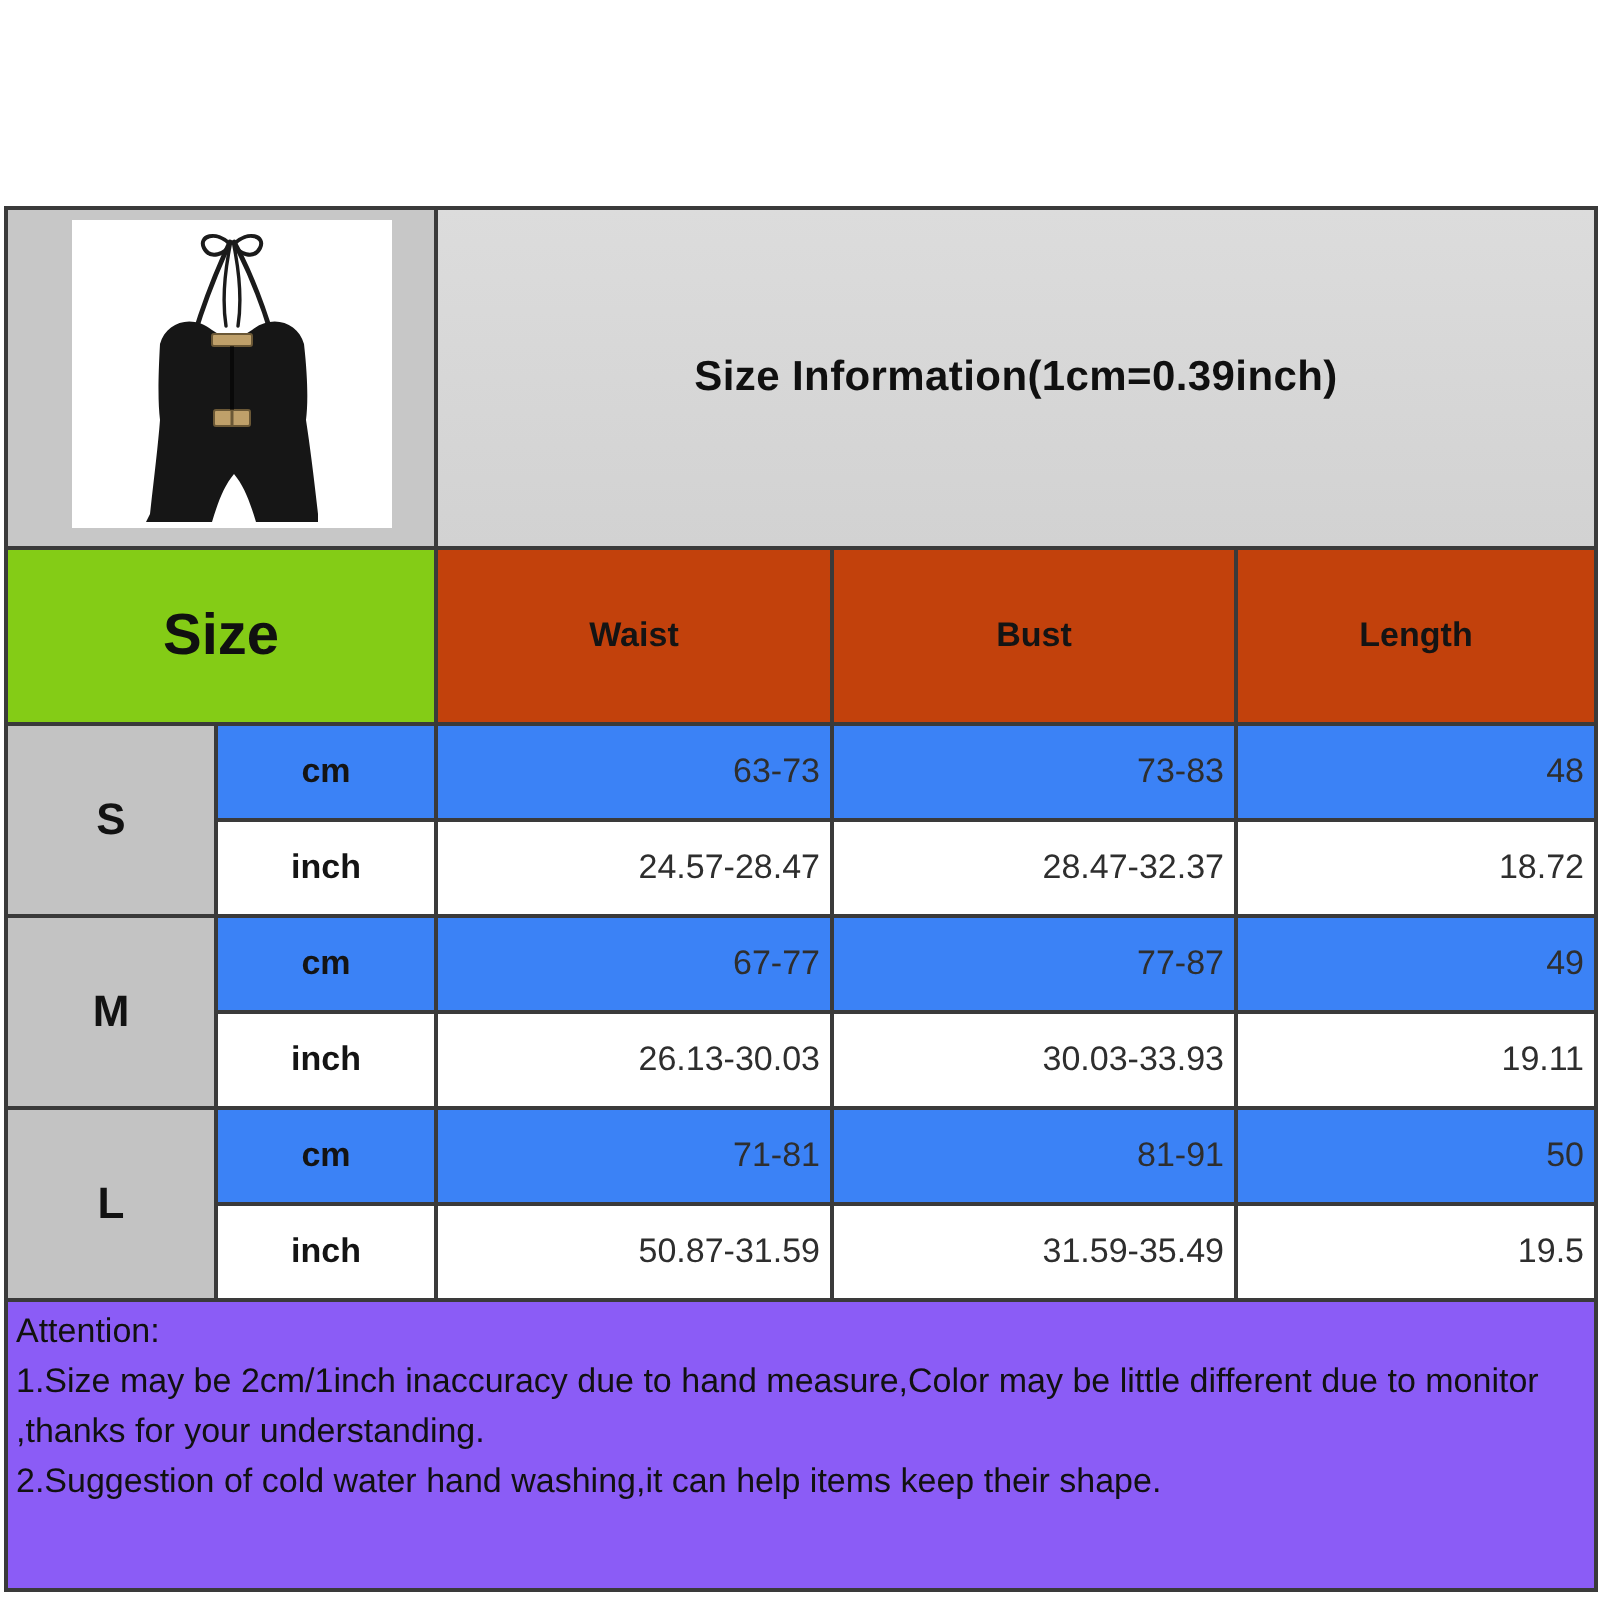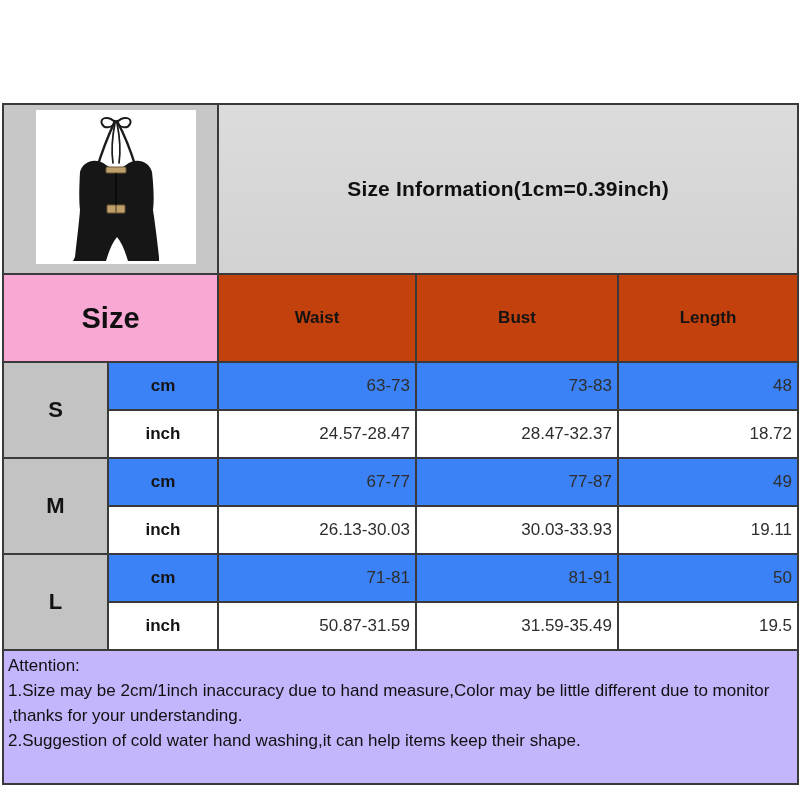--- a/index.html
+++ b/index.html
@@ -6,31 +6,31 @@
     font-family:"Liberation Sans", sans-serif; -webkit-font-smoothing:antialiased;}
   .canvas{position:relative;width:800px;height:800px;background:#ffffff;}
   table.size-table{position:absolute;left:2px;top:103px;width:795px;border-collapse:collapse;table-layout:fixed;}
   td{border:2px solid #3a3a3a;padding:5px;overflow:hidden;}
   
   .img-cell{background:#c7c7c7;height:158px;vertical-align:top;}
   .photo{width:160px;height:154px;background:#ffffff;margin-left:27px;position:relative;}
   .title-cell{background:linear-gradient(#dcdcdc,#d2d2d2);text-align:center;
     font-size:21px;font-weight:bold;color:#101010;letter-spacing:0.2px;}
   
-  .size-head{background:#f9a8d4;height:76px;text-align:center;font-size:29px;font-weight:bold;color:#101010;}
+  .size-head{background:#84cc16;height:76px;text-align:center;font-size:29px;font-weight:bold;color:#101010;}
   .col-head{background:#c2410c;text-align:center;font-size:17px;font-weight:bold;color:#141414;}
   
   .size-letter{background:#c3c3c3;text-align:center;font-size:22px;font-weight:bold;color:#121212;}
   .unit-cell{text-align:center;font-size:17px;font-weight:bold;color:#141414;}
   .val-cell{text-align:right;font-size:17px;color:#2e2e2e;}
   tr.cm-row td{background:#3b82f6;height:36px;}
   tr.inch-row td{background:#ffffff;height:36px;}
   tr.cm-row td.size-letter, tr.inch-row td.size-letter{background:#c3c3c3;}
   
-  .attention-cell{background:#c4b5fd;height:130px;vertical-align:top;padding:2px 4px 0 4px;}
+  .attention-cell{background:#8b5cf6;height:130px;vertical-align:top;padding:2px 4px 11px 4px;}
   .attention-cell .ln{font-size:17px;color:#111111;line-height:25px;white-space:nowrap;}
   svg .stroke{fill:none;stroke:#1b1b1b;stroke-linecap:round;}
 </style>
 </head>
 <body>
 
 <div class="canvas">
   <table class="size-table">
     <colgroup>
       <col style="width:105px">

